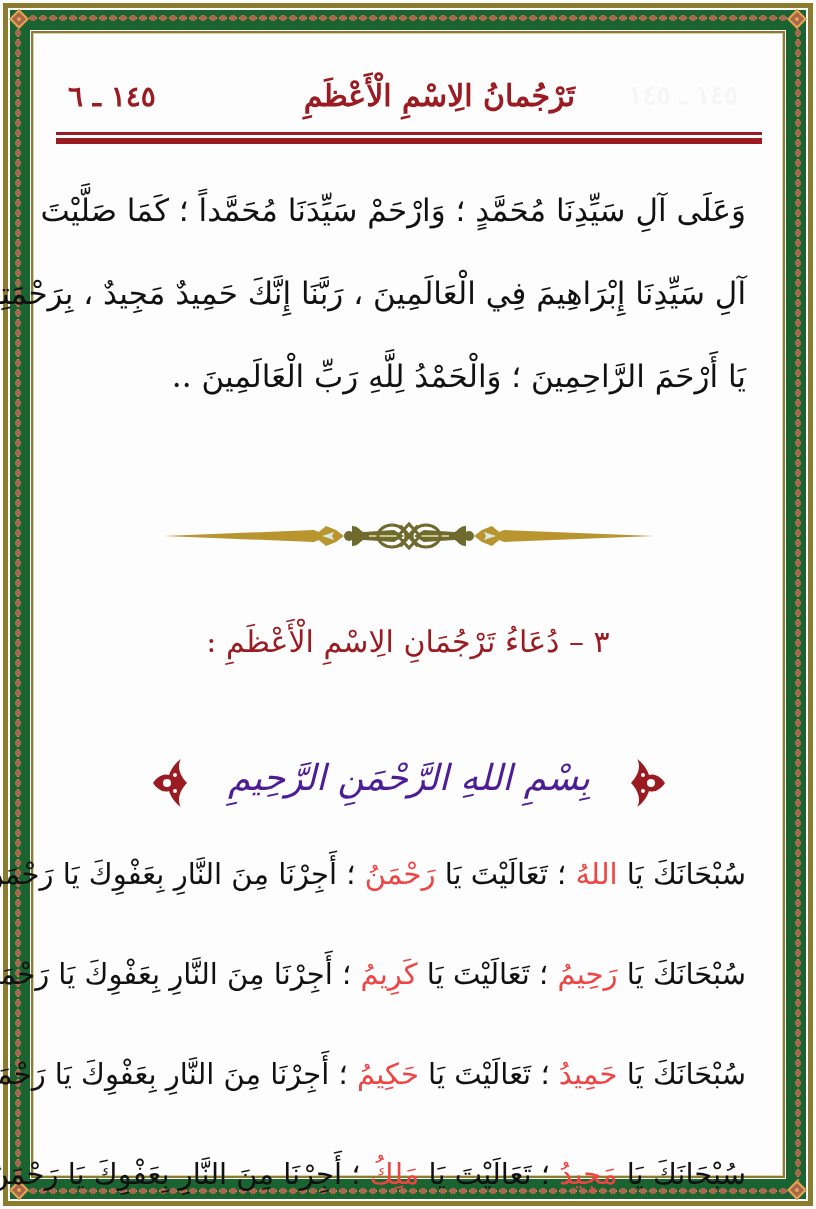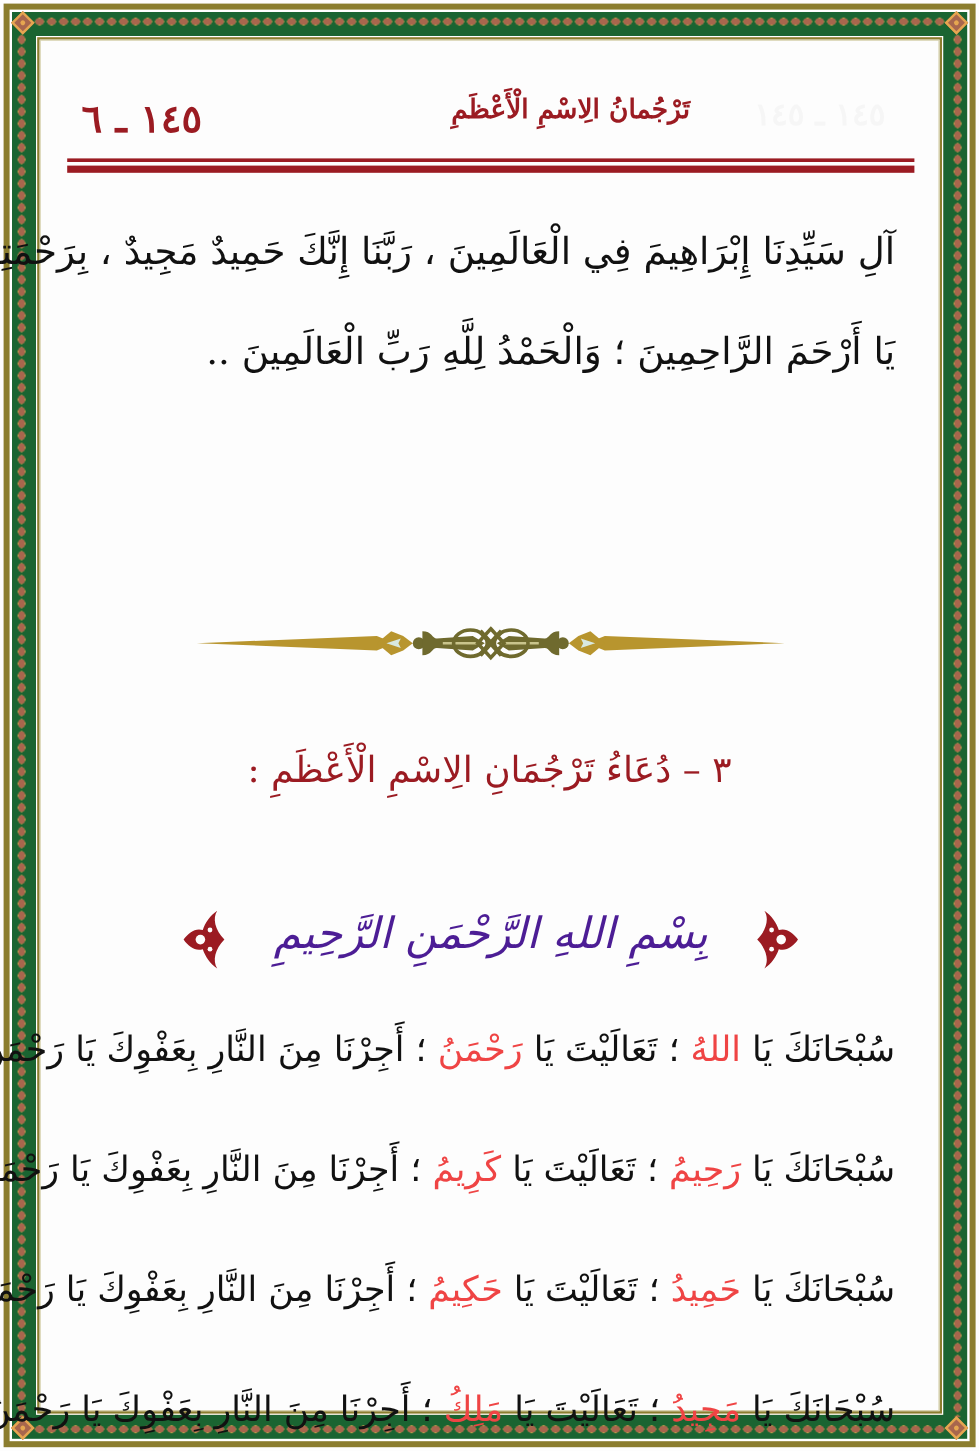--- a/index.html
+++ b/index.html
@@ -14,23 +14,23 @@
     background:
       radial-gradient(ellipse 4px 5px at 5px 5px, #a8664d 70%, #e6a650 72%, transparent 80%) 0 0/10px 10px repeat-y; }
   .band-left { left:3px; } .band-right { right:3px; }
   .corner { position:absolute; width:14px; height:14px; transform:rotate(45deg); background:#a8664d; border:2px solid #e6a650; box-sizing:border-box; }
   .corner::after { content:""; position:absolute; left:3px; top:3px; width:4px; height:4px; border-radius:50%; background:#e6a650; }
   .c-tl { left:2px; top:2px; } .c-tr { right:2px; top:2px; } .c-bl { left:2px; bottom:2px; } .c-br { right:2px; bottom:2px; }
   .inner-frame { position:absolute; left:30px; top:30px; width:756px; height:1149px; box-sizing:border-box; border:1px solid #ffffff; background:#8b7d2e; }
   .page { position:absolute; left:33px; top:33px; width:750px; height:1143px; box-sizing:border-box; border:1px solid #d8d2b0; background:#fdfdfd; }
 
   .header { position:absolute; left:22px; right:22px; top:44px; height:50px; direction:rtl; }
-  .header-title { position:absolute; right:185px; top:0; font-size:22px; color:#9b1b22; font-weight:bold; white-space:nowrap; }
+  .header-title { position:absolute; right:185px; top:0; font-size:30px; color:#9b1b22; font-weight:bold; white-space:nowrap; }
   .header-ghost { position:absolute; right:22px; top:2px; font-size:26px; color:#f6f6f6; font-weight:bold; letter-spacing:6px; }
-  .header-page { position:absolute; left:12px; top:2px; font-size:32px; color:#9b1b22; font-weight:bold; letter-spacing:6px; direction:rtl; }
+  .header-page { position:absolute; left:12px; top:2px; font-size:28px; color:#9b1b22; font-weight:bold; letter-spacing:6px; direction:rtl; }
   .header-rule { position:absolute; left:22px; right:20px; top:98px; height:12px; }
   .header-rule .r1 { position:absolute; left:0; right:0; top:0; height:3px; background:#9b1b22; }
   .header-rule .r2 { position:absolute; left:0; right:0; top:6px; height:6px; background:#9b1b22; }
 
   .body-text { position:absolute; left:36px; right:36px; top:135px; direction:rtl; text-align:justify; font-size:31px; line-height:83px; color:#111; }
   .body-line { display:block; text-align-last:justify; white-space:nowrap; }
   .body-line.last { text-align-last:right; }
 
   .divider { position:absolute; left:130px; top:484px; width:490px; height:36px; }
 
@@ -67,20 +67,21 @@
     <span class="header-ghost">١٤٥ ـ ١٤٥</span>
     <span class="header-title">تَرْجُمانُ الِاسْمِ الْأَعْظَمِ</span>
     <span class="header-page">١٤٥ ـ ٦</span>
   </div>
   <div class="header-rule">
     <div class="r1"></div>
     <div class="r2"></div>
   </div>
 
   <div class="body-text">
+    <span class="body-line">وَعَلَى آلِ سَيِّدِنَا مُحَمَّدٍ ؛ وَارْحَمْ سَيِّدَنَا مُحَمَّداً ؛ كَمَا صَلَّيْتَ</span>
     <span class="body-line">آلِ سَيِّدِنَا إِبْرَاهِيمَ فِي الْعَالَمِينَ ، رَبَّنَا إِنَّكَ حَمِيدٌ مَجِيدٌ ، بِرَحْمَتِكَ</span>
     <span class="body-line last">يَا أَرْحَمَ الرَّاحِمِينَ ؛ وَالْحَمْدُ لِلَّهِ رَبِّ الْعَالَمِينَ ..</span>
   </div>
 
   <svg class="divider" viewBox="0 0 490 36">
     <polygon points="0,18 150,12 165,18 150,24" fill="#b8952e"></polygon>
     <polygon points="490,18 340,12 325,18 340,24" fill="#b8952e"></polygon>
     <path d="M150,18 L162,8 L172,12 L180,18 L172,24 L162,28 Z" fill="#b8952e"></path>
     <path d="M340,18 L328,8 L318,12 L310,18 L318,24 L328,28 Z" fill="#b8952e"></path>
     <polygon points="158,18 170,14 168,18 170,22" fill="#d8e8e0"></polygon>

